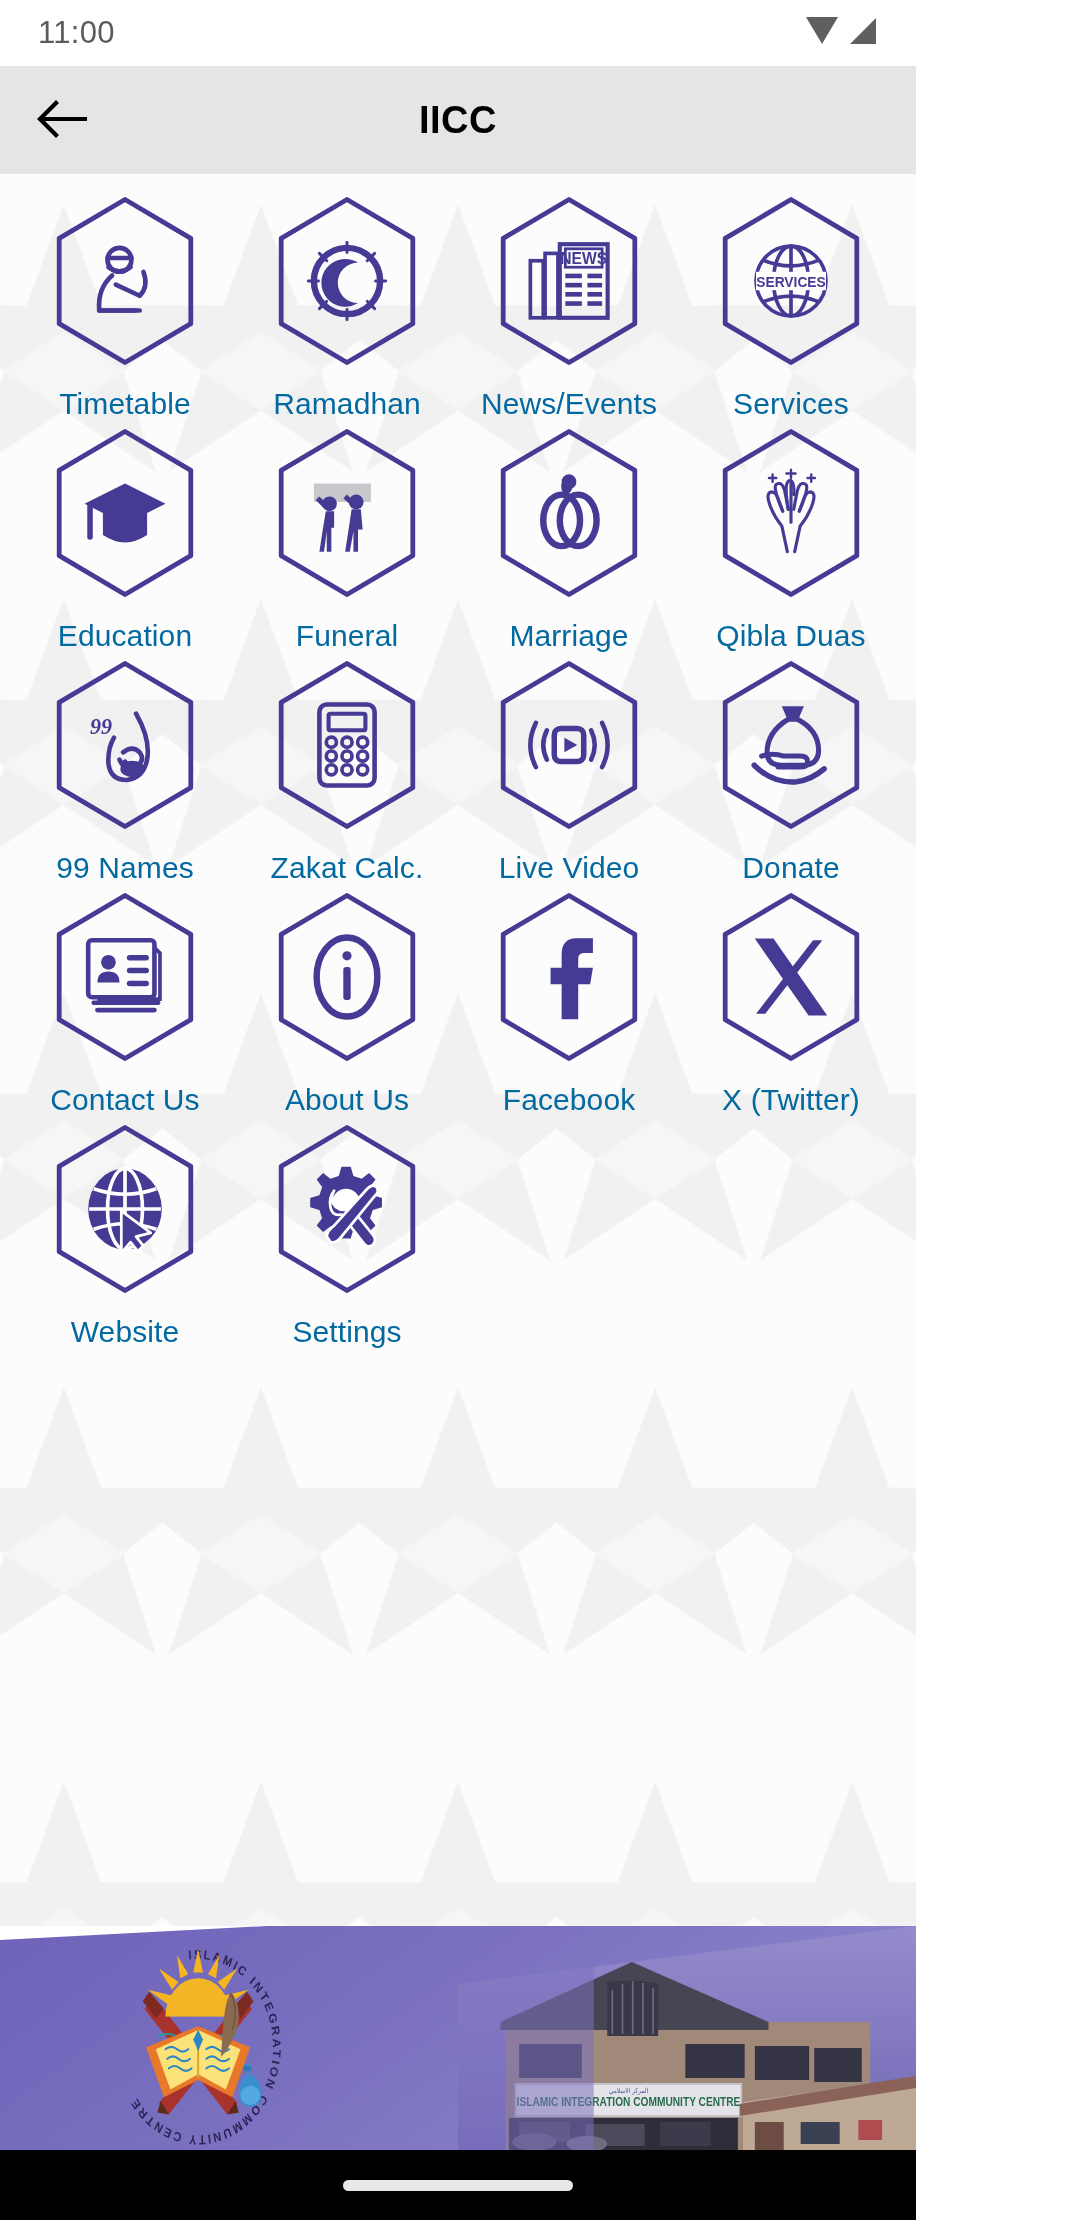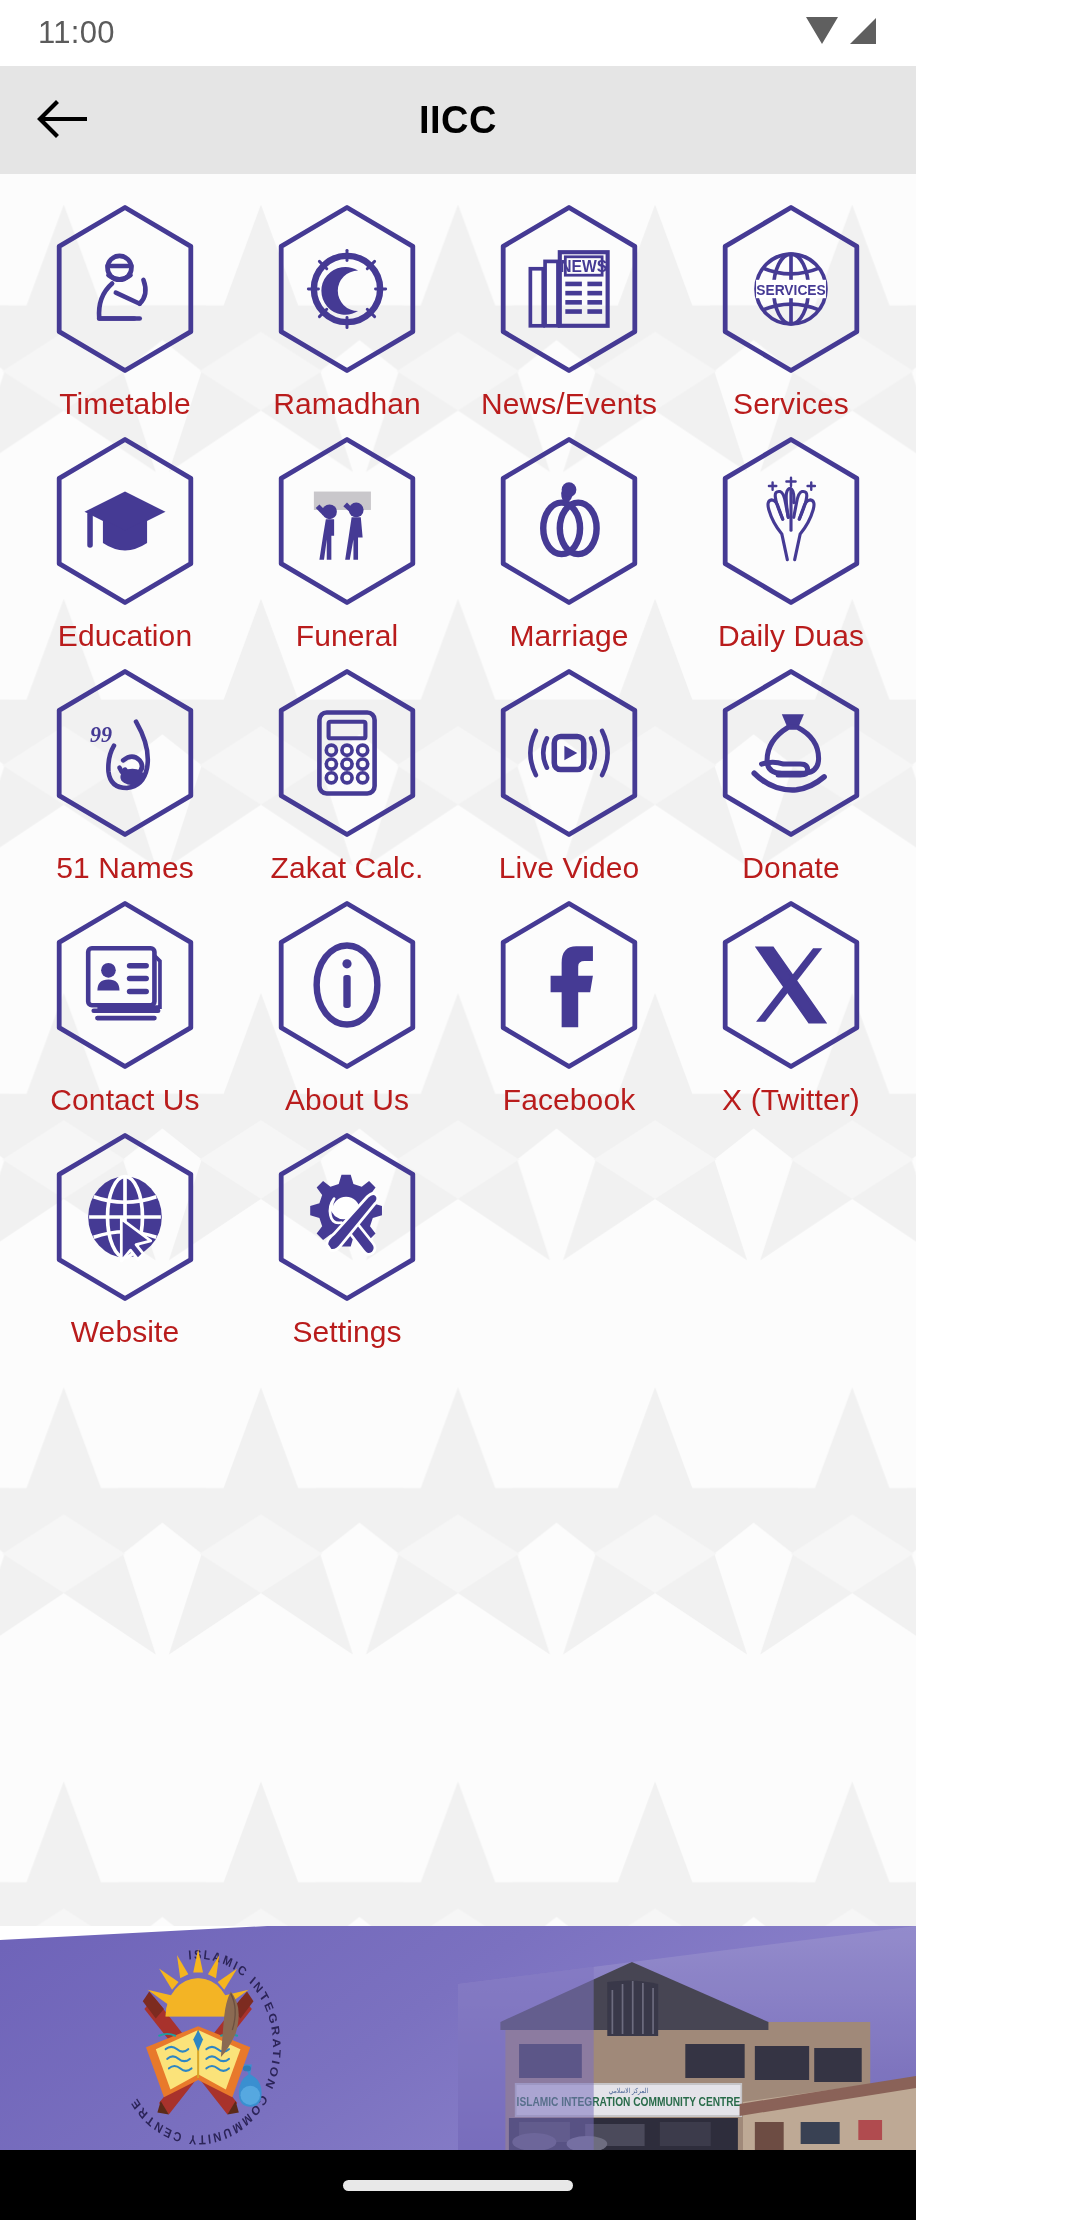--- a/index.html
+++ b/index.html
@@ -95,23 +95,23 @@
   .hexwrap svg.hexframe {
     position:absolute; inset:0; width:100%; height:100%;
   }
   .glyph {
     position:relative; z-index:2;
     width:92px; height:92px;
     display:flex; align-items:center; justify-content:center;
   }
   .glyph svg { width:100%; height:100%; display:block; overflow:visible; }
   .tile-label {
-    margin-top:12px;
+    margin-top:20px;
     font-size:30px;
-    color:#b91c1c;
+    color:#0369a1;
     text-align:center;
     line-height:1.1;
     letter-spacing:0.1px;
     white-space:nowrap;
   }
 
   
   #banner {
     flex:0 0 224px;
     position:relative;
@@ -360,41 +360,41 @@
                 <path d="M50 15 L50 60"></path>
               </g>
               <g stroke="#453a94" stroke-width="2.6" stroke-linecap="round">
                 <path d="M30 8 L30 16 M26 12 L34 12"></path>
                 <path d="M50 3 L50 12 M45 7 L55 7"></path>
                 <path d="M72 8 L72 16 M68 12 L76 12"></path>
               </g>
             </svg>
           </span>
         </div>
-        <div class="tile-label">Daily Duas</div>
+        <div class="tile-label">Qibla Duas</div>
       </div>
 
       <div class="tile">
         <div class="hexwrap">
           <svg class="hexframe" viewBox="0 0 100 115">
               <path d="M50 3 L94 29 L94 86 L50 112 L6 86 L6 29 Z" fill="none" class="pcol" stroke-width="3.2" stroke-linejoin="round"></path>
             </svg>
           <span class="glyph">
             <svg viewBox="0 0 100 100">
               <text x="24" y="38" font-family="Liberation Serif, serif" font-size="24" font-style="italic" font-weight="bold" fill="#453a94" text-anchor="middle">99</text>
               <g fill="none" stroke="#453a94" stroke-width="5" stroke-linecap="round" stroke-linejoin="round">
                 <path d="M62 16 Q78 44 74 66 Q70 86 52 88 Q34 88 32 70 Q31 54 38 42"></path>
                 <path d="M48 58 Q58 50 66 58 Q72 66 64 72 Q54 76 50 68"></path>
                 <path d="M44 66 Q48 76 58 76"></path>
               </g>
               <ellipse cx="58" cy="76" rx="13" ry="9" fill="#453a94"></ellipse>
             </svg>
           </span>
         </div>
-        <div class="tile-label">51 Names</div>
+        <div class="tile-label">99 Names</div>
       </div>
 
 
       <div class="tile">
         <div class="hexwrap">
           <svg class="hexframe" viewBox="0 0 100 115">
               <path d="M50 3 L94 29 L94 86 L50 112 L6 86 L6 29 Z" fill="none" class="pcol" stroke-width="3.2" stroke-linejoin="round"></path>
             </svg>
           <span class="glyph">
             <svg viewBox="0 0 100 100">

